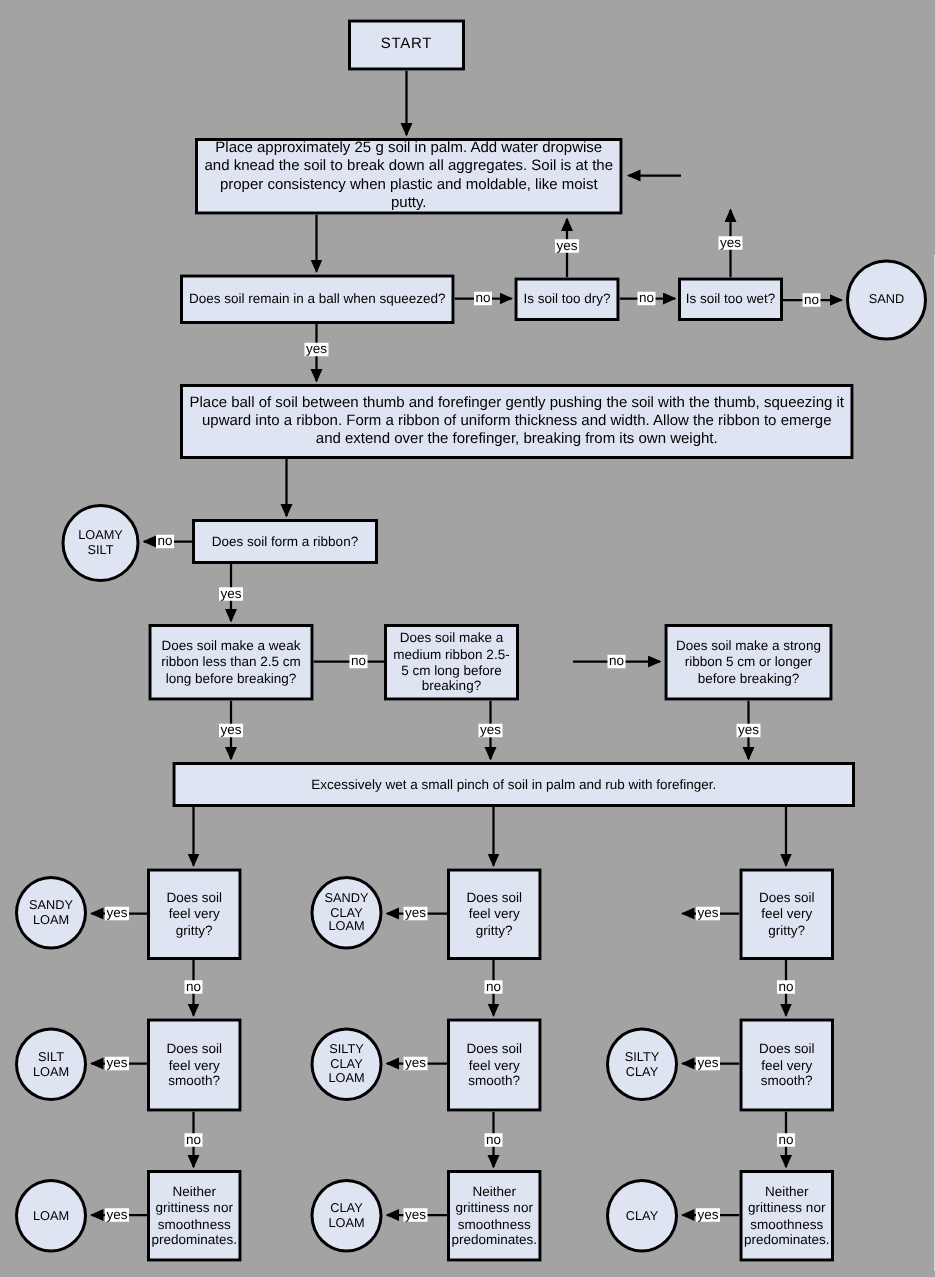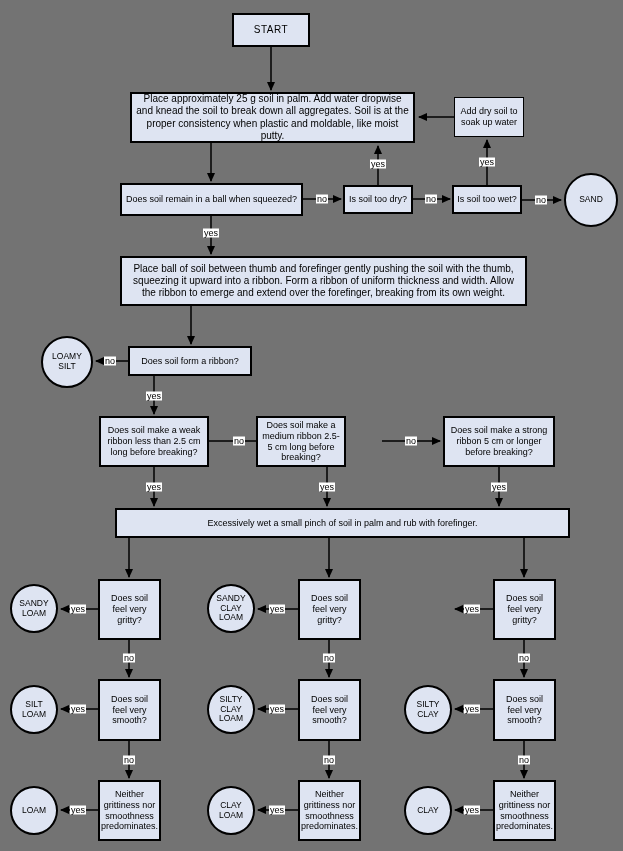--- a/index.html
+++ b/index.html
@@ -1,17 +1,17 @@
 <!DOCTYPE html>
 <html><head>
 <meta charset="utf-8">
 <style>
   html,body{margin:0;padding:0;background:#ffffff;}
   #canvas{
-    position:relative;width:623px;height:851px;background:#737373;
+    position:relative;width:623px;height:851px;background:#a3a3a3;
     font-family:"Liberation Sans",sans-serif;color:#000;overflow:hidden;
   }
   #edges{position:absolute;left:0;top:0;z-index:0;}
   .edge{stroke:#000;stroke-width:1.5;fill:none;}
   .node{
     position:absolute;box-sizing:border-box;z-index:1;
     background:#dee4f2;border:2px solid #000;
     display:flex;align-items:center;justify-content:center;
     text-align:center;font-size:9px;line-height:1.22;padding:1px 3px;
   }
@@ -71,26 +71,25 @@
     <line class="edge" x1="98" y1="709" x2="61" y2="709" marker-end="url(#ah)"></line>
     <line class="edge" x1="298" y1="709" x2="258" y2="709" marker-end="url(#ah)"></line>
     <line class="edge" x1="493" y1="709" x2="455" y2="709" marker-end="url(#ah)"></line>
     <line class="edge" x1="98" y1="810" x2="61" y2="810" marker-end="url(#ah)"></line>
     <line class="edge" x1="298" y1="810" x2="258" y2="810" marker-end="url(#ah)"></line>
     <line class="edge" x1="493" y1="810" x2="455" y2="810" marker-end="url(#ah)"></line>
   </svg>
 
   <div class="node start" style="left:232px;top:13px;width:78px;height:34px">START</div>
   <div class="node para" style="left:130px;top:92px;width:285px;height:51px">Place approximately 25 g soil in palm. Add water dropwise and knead the soil to break down all aggregates. Soil is at the proper consistency when plastic and moldable, like moist putty.</div>
-  <div class="node thin" style="left:454px;top:97px;width:70px;height:40px">Add dry soil to soak up water</div>
   <div class="node" style="left:120px;top:183px;width:183px;height:33px">Does soil remain in a ball when squeezed?</div>
   <div class="node" style="left:343px;top:185px;width:70px;height:29px">Is soil too dry?</div>
   <div class="node" style="left:452px;top:185px;width:70px;height:29px">Is soil too wet?</div>
   <div class="node circle" style="left:564px;top:173px;width:54px;height:54px">SAND</div>
-  <div class="node para" style="left:120px;top:256px;width:407px;height:50px">Place ball of soil between thumb and forefinger gently pushing the soil with the thumb, squeezing it upward into a ribbon. Form a ribbon of uniform thickness and width. Allow the ribbon to emerge and extend over the forefinger, breaking from its own weight.</div>
+  <div class="node para" style="left:120px;top:256px;width:449px;height:50px">Place ball of soil between thumb and forefinger gently pushing the soil with the thumb, squeezing it upward into a ribbon. Form a ribbon of uniform thickness and width. Allow the ribbon to emerge and extend over the forefinger, breaking from its own weight.</div>
   <div class="node" style="left:128px;top:346px;width:124px;height:30px">Does soil form a ribbon?</div>
   <div class="node circle" style="left:41px;top:336px;width:52px;height:52px">LOAMY SILT</div>
   <div class="node" style="left:99px;top:416px;width:110px;height:51px">Does soil make a weak ribbon less than 2.5 cm long before breaking?</div>
   <div class="node" style="left:256px;top:416px;width:90px;height:51px">Does soil make a medium ribbon 2.5-5 cm long before breaking?</div>
   <div class="node" style="left:443px;top:416px;width:112px;height:51px">Does soil make a strong ribbon 5 cm or longer before breaking?</div>
   <div class="node" style="left:115px;top:508px;width:455px;height:30px">Excessively wet a small pinch of soil in palm and rub with forefinger.</div>
 
   <div class="node" style="left:98px;top:579px;width:63px;height:61px">Does soil feel very gritty?</div>
   <div class="node" style="left:98px;top:679px;width:63px;height:62px">Does soil feel very smooth?</div>
   <div class="node" style="left:98px;top:780px;width:63px;height:61px">Neither grittiness nor smoothness predominates.</div>

